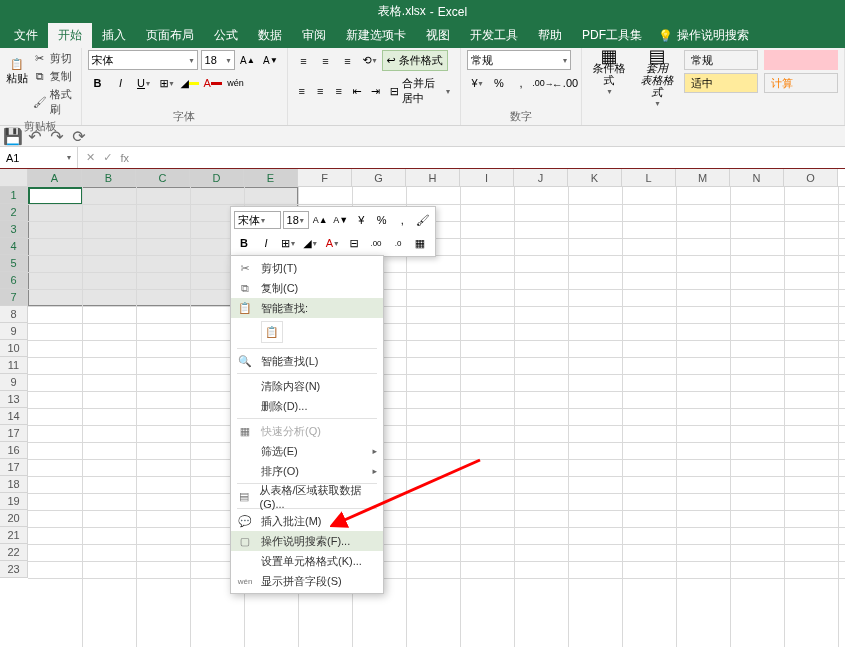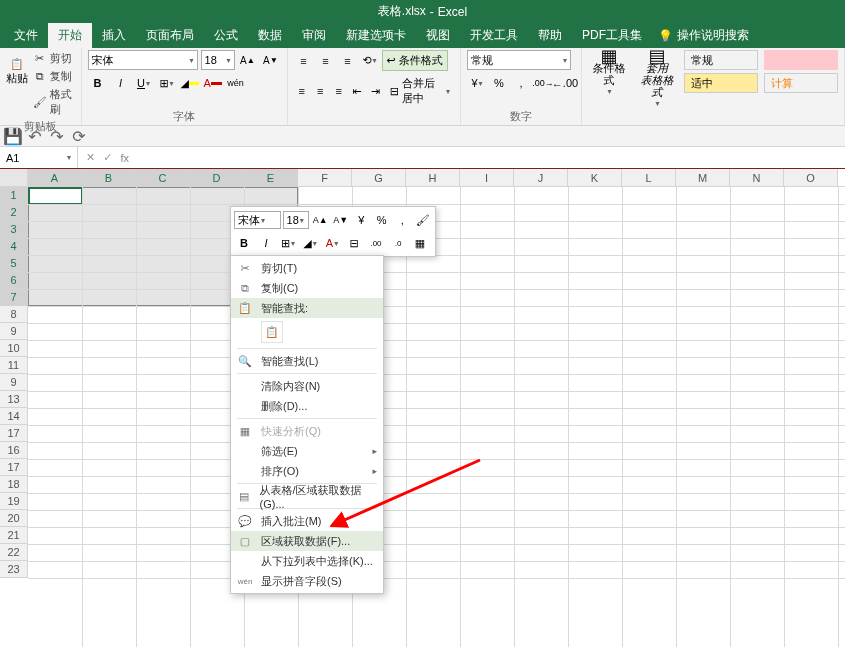--- a/index.html
+++ b/index.html
@@ -458,25 +458,25 @@
       <span class="micon">▤</span>
       <span>从表格/区域获取数据(G)...</span>
     </div>
   <div class="menu-sep"></div>
   <div class="menu-item">
       <span class="micon">💬</span>
       <span>插入批注(M)</span>
     </div>
   <div class="menu-item hl">
       <span class="micon">▢</span>
-      <span>区域获取数据(F)...</span>
+      <span>操作说明搜索(F)...</span>
     </div>
   <div class="menu-item">
       <span class="micon"></span>
-      <span>从下拉列表中选择(K)...</span>
+      <span>设置单元格格式(K)...</span>
     </div>
   <div class="menu-item">
       <span class="micon" style="font-size:8px;">wén</span>
       <span>显示拼音字段(S)</span>
     </div>
 
 </div>
 
 <svg class="red-arrow" style="left:330px;top:450px;" width="160" height="90">
   <defs>

